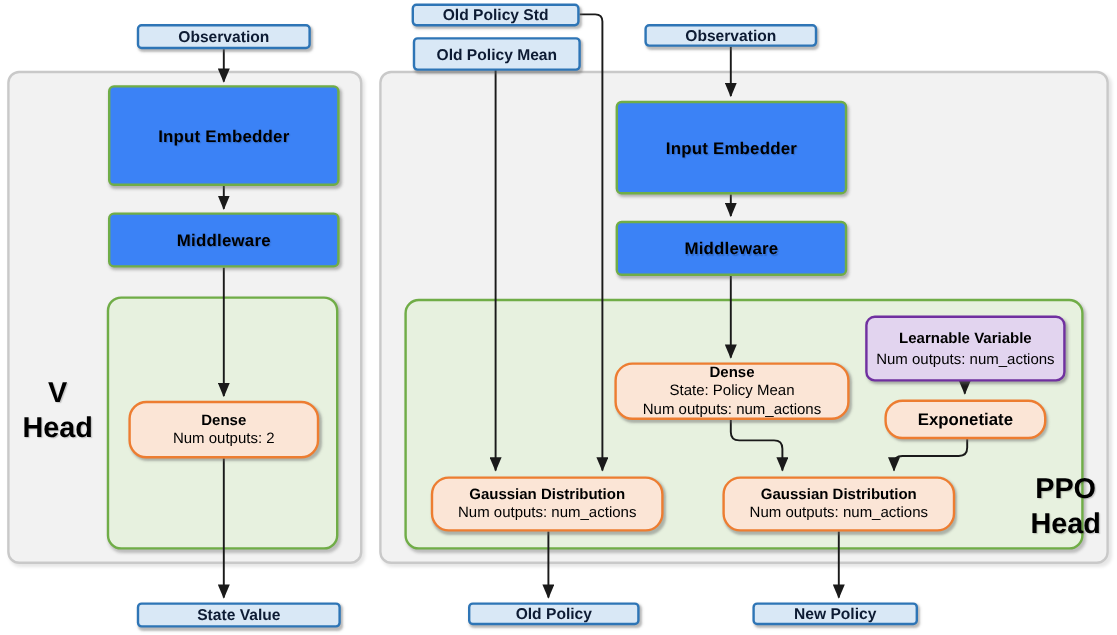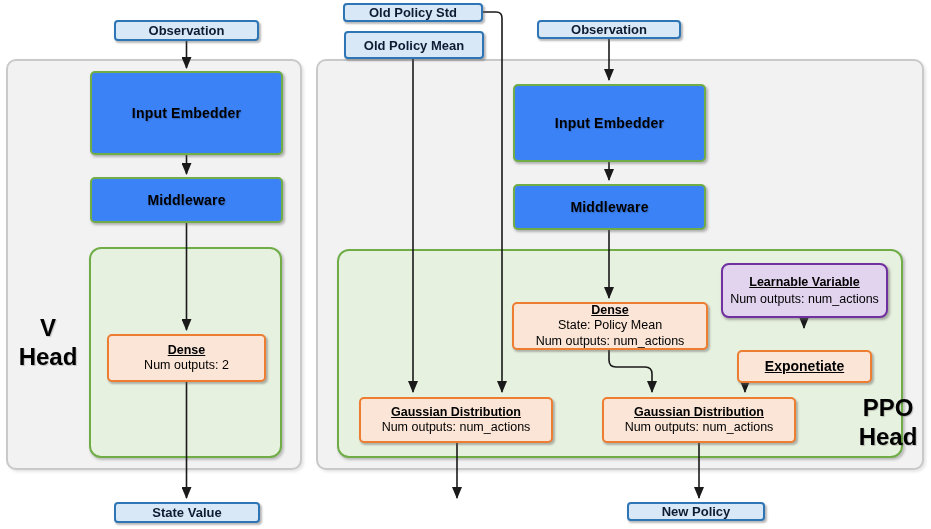--- a/index.html
+++ b/index.html
@@ -25,30 +25,30 @@
     font-weight:bold;font-size:13px;color:#0d1b33;
     box-shadow:1.5px 2px 2px rgba(100,100,100,0.45);
   }
   .greenbox{
     background:#3b82f6;border:2px solid #70ad47;border-radius:5px;
     font-weight:bold;font-size:14px;letter-spacing:0.2px;
     box-shadow:1.5px 2px 2.5px rgba(100,100,100,0.45);
     text-shadow:1px 1px 1px rgba(0,0,0,0.18);
   }
   .orange{
-    background:#fbe5d6;border:2.5px solid #ed7d31;border-radius:5px;
+    background:#fbe5d6;border:2.5px solid #ed7d31;border-radius:15px;
     font-size:12.5px;line-height:15.5px;
     box-shadow:1.5px 2px 2px rgba(100,100,100,0.45);
   }
   .purple{
     background:#e2d4ef;border:2.5px solid #7030a0;border-radius:8px;
     font-size:12.5px;line-height:17px;
     box-shadow:1.5px 2px 2.5px rgba(100,100,100,0.5);
   }
-  .bt{font-weight:bold;text-decoration:underline;}
+  .bt{font-weight:bold;}
   .headlabel{
     position:absolute;z-index:4;font-weight:bold;font-size:24px;line-height:29px;
     text-align:center;text-shadow:1px 1px 1px rgba(0,0,0,0.2);
   }
 </style>
 </head>
 <body>
 
 <div class="canvas">
 
@@ -103,21 +103,21 @@
   <div class="box orange" style="left:107px;top:334px;width:159px;height:48px;">
     <span class="bt">Dense</span>
     <span>Num outputs: 2</span>
   </div>
 
   <div class="headlabel" style="left:6px;top:313px;width:84px;">
     <div>V</div>
     <div>Head</div>
   </div>
 
-  <div class="box blue" style="left:114px;top:502px;width:146px;height:21px;">
+  <div class="box blue" style="left:114px;top:502px;width:170px;height:21px;">
     <span>State Value</span>
   </div>
 
   <div class="box blue" style="left:343px;top:3px;width:140px;height:19px;">
     <span>Old Policy Std</span>
   </div>
 
   <div class="box blue" style="left:344px;top:31px;width:140px;height:28px;">
     <span>Old Policy Mean</span>
   </div>
@@ -138,37 +138,40 @@
     <span class="bt">Dense</span>
     <span>State: Policy Mean</span>
     <span>Num outputs: num_actions</span>
   </div>
 
   <div class="box purple" style="left:721px;top:263px;width:167px;height:55px;">
     <span class="bt">Learnable Variable</span>
     <span>Num outputs: num_actions</span>
   </div>
 
-  <div class="box orange" style="left:737px;top:333px;width:135px;height:33px;font-size:14px;margin-top:17px;">
+  <div class="box orange" style="left:737px;top:333px;width:135px;height:33px;font-size:14px;">
     <span class="bt">Exponetiate</span>
   </div>
 
   <div class="box orange" style="left:359px;top:397px;width:194px;height:46px;">
     <span class="bt">Gaussian Distribution</span>
     <span>Num outputs: num_actions</span>
   </div>
 
   <div class="box orange" style="left:602px;top:397px;width:194px;height:46px;">
     <span class="bt">Gaussian Distribution</span>
     <span>Num outputs: num_actions</span>
   </div>
 
   <div class="headlabel" style="left:838px;top:393px;width:100px;">
     <div>PPO</div>
     <div>Head</div>
   </div>
 
+  <div class="box blue" style="left:390px;top:502px;width:143px;height:19px;">
+    <span>Old Policy</span>
+  </div>
 
   <div class="box blue" style="left:627px;top:502px;width:138px;height:19px;">
     <span>New Policy</span>
   </div>
 
 </div>
 
 </body></html>

